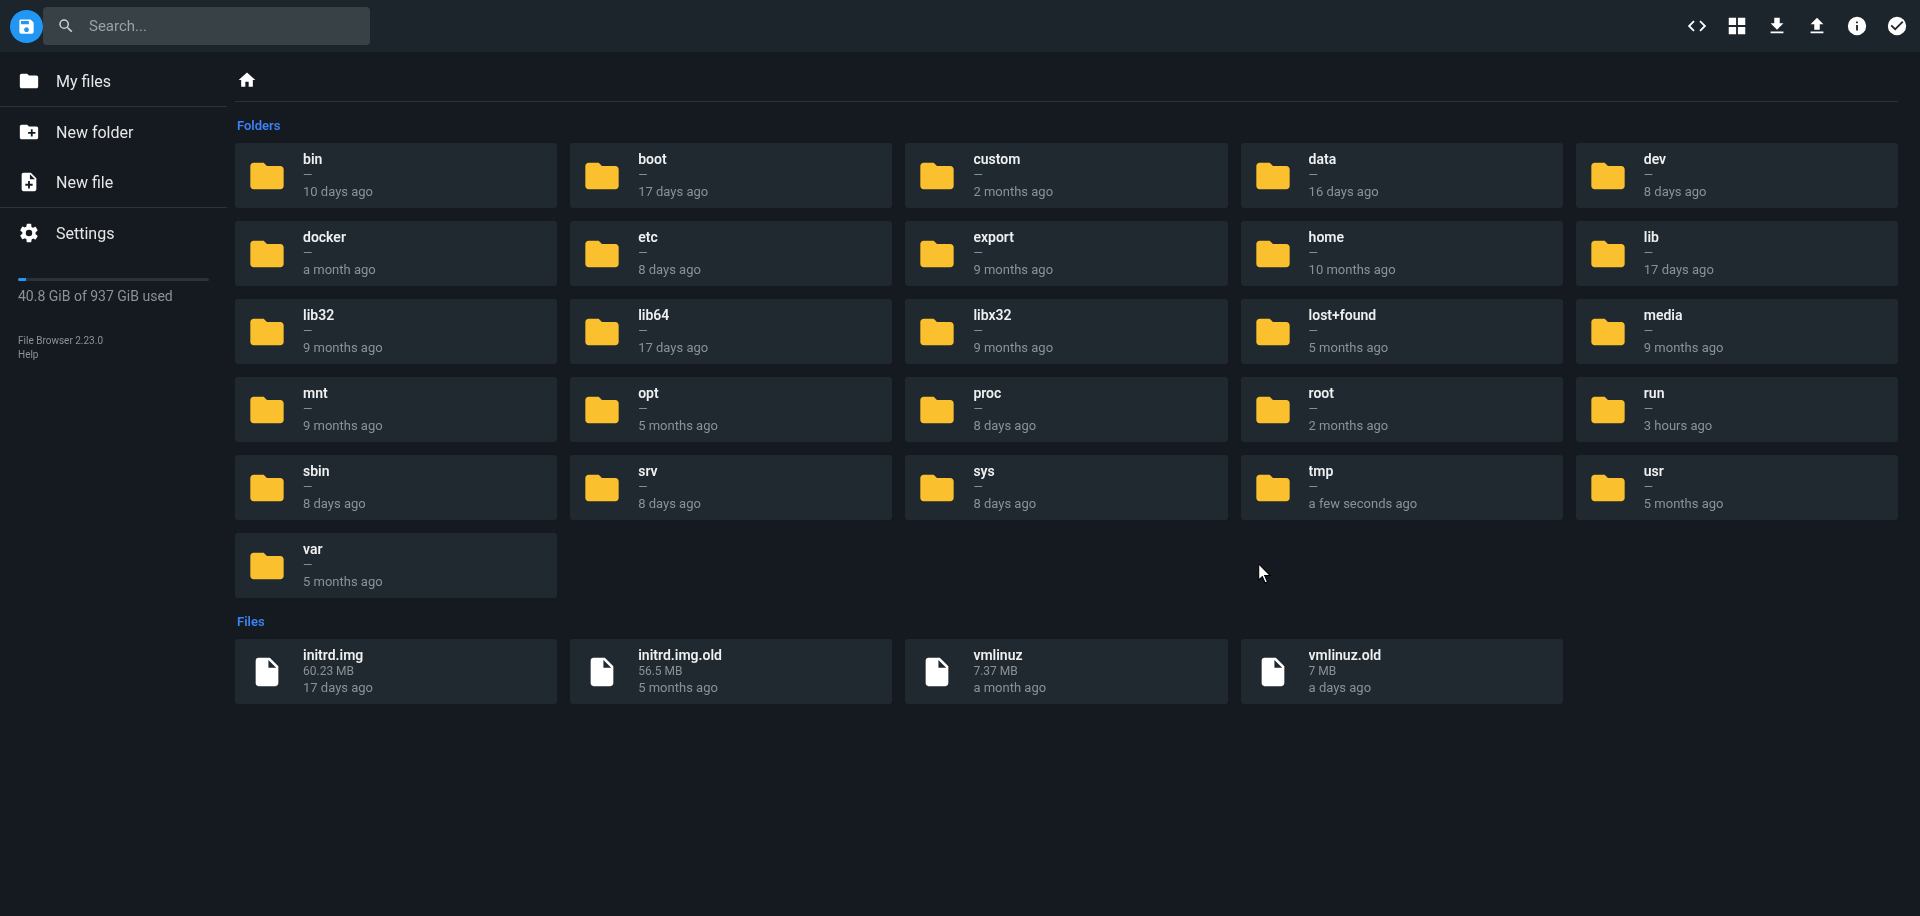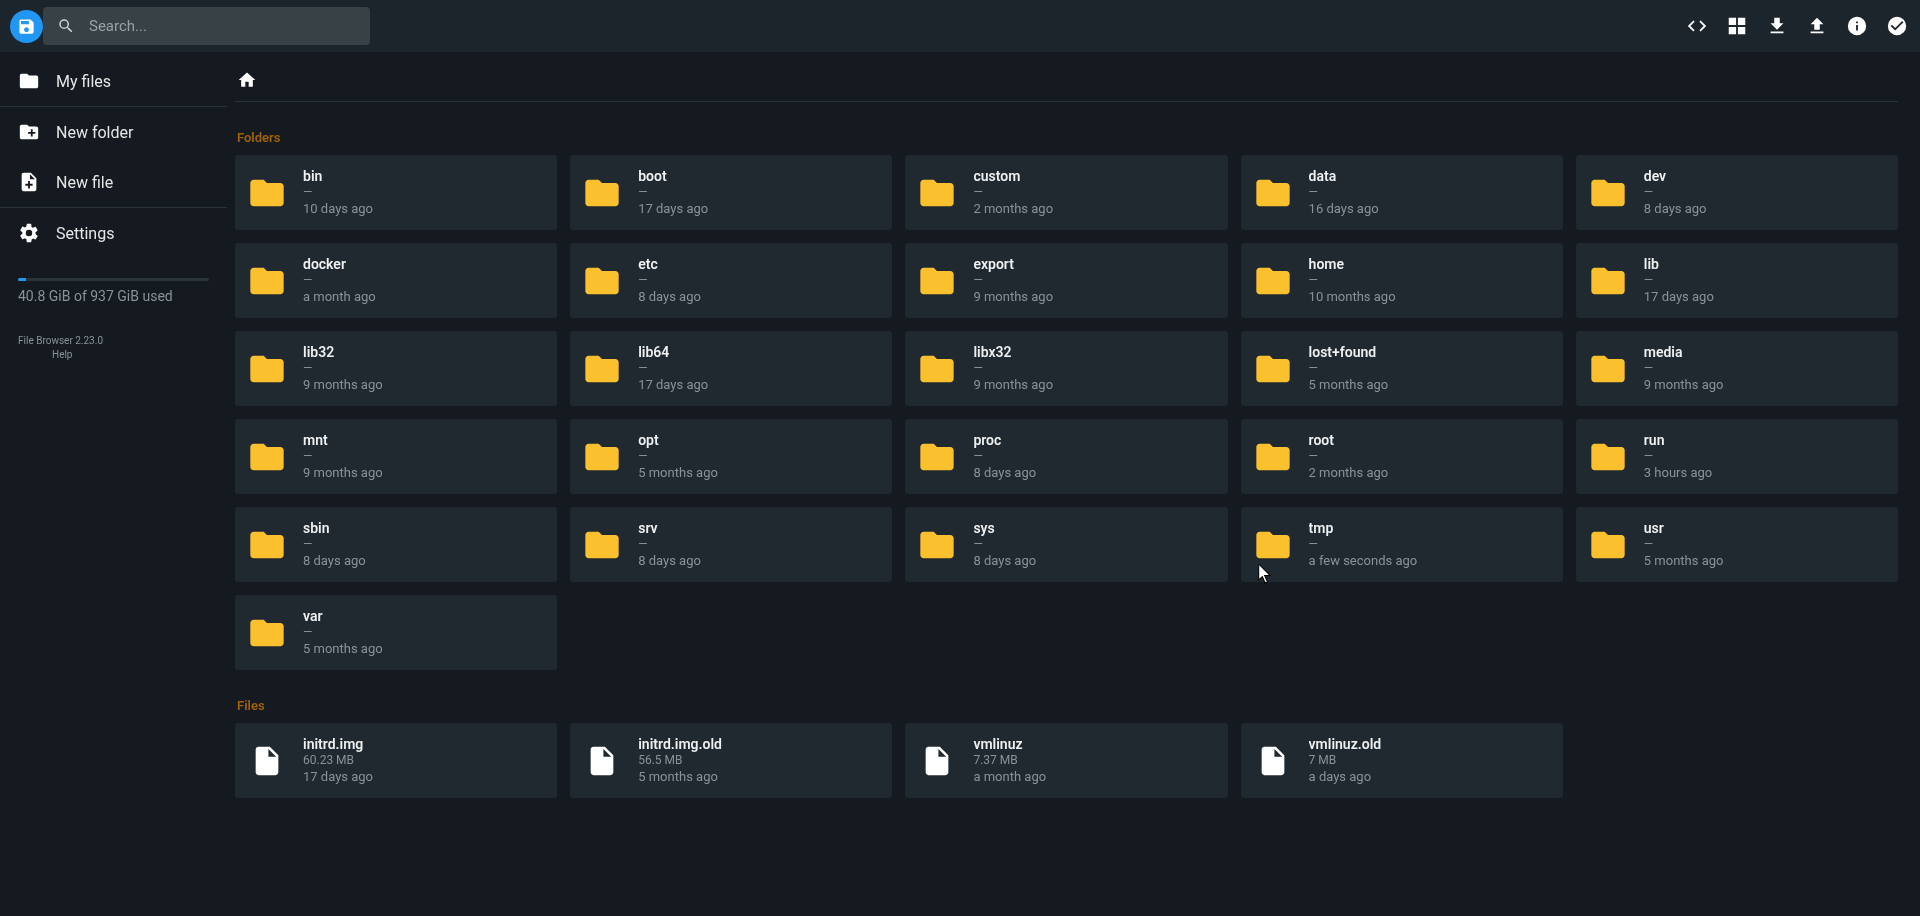--- a/index.html
+++ b/index.html
@@ -52,34 +52,34 @@
     display:flex;align-items:center;gap:16px;padding:14px 18px;
     font-size:16px;color:var(--text);cursor:pointer;
   }
   .side-item svg{width:22px;height:22px;fill:#fff;flex:none;}
   .side-sep{height:1px;background:#2a333a;margin:0;}
   .meter{margin:20px 18px 6px;}
   .meter-bar{height:3px;background:#2a333a;border-radius:2px;overflow:hidden;}
   .meter-fill{height:100%;background:var(--accent);}
   .meter-text{font-size:14px;color:var(--muted);margin-top:7px;}
   .about{margin:24px 18px 0;font-size:10px;color:var(--muted);line-height:1.35;}
-  .about a{color:var(--muted);text-decoration:none;margin-left:34px;}
+  .about a{color:var(--muted);text-decoration:none;}
 
   
   .main{flex:1;padding:10px 22px 20px 8px;overflow:auto;}
   .crumb{
     display:flex;align-items:center;height:40px;border-bottom:1px solid #2a333a;
     margin-bottom:6px;padding:0 2px;
   }
   .crumb svg{width:20px;height:20px;fill:#fff;cursor:pointer;}
-  .section{font-size:13px;font-weight:600;color:#a16207;margin:28px 2px 10px;}
+  .section{font-size:13px;font-weight:600;color:#3b82f6;margin:16px 2px 10px;}
   .grid{display:grid;grid-template-columns:repeat(5,1fr);gap:13px;}
   .card{
     background:var(--panel);border-radius:3px;display:flex;align-items:center;
-    height:75px;padding:0 10px 0 10px;gap:14px;cursor:pointer;
+    height:65px;padding:0 10px 0 10px;gap:14px;cursor:pointer;
   }
   .icon-wrap{width:44px;display:flex;align-items:center;justify-content:center;flex:none;}
   .meta{display:flex;flex-direction:column;min-width:0;line-height:1.3;}
   .name{font-size:14px;font-weight:600;color:#eef0f1;white-space:nowrap;overflow:hidden;text-overflow:ellipsis;}
   .size{font-size:12px;color:var(--muted);white-space:nowrap;}
   .time{font-size:13px;color:var(--muted);white-space:nowrap;}
 
   .folder-icon svg{width:40px;height:40px;fill:var(--folder);}
   .file-icon svg{width:34px;height:36px;fill:var(--file);}
 

